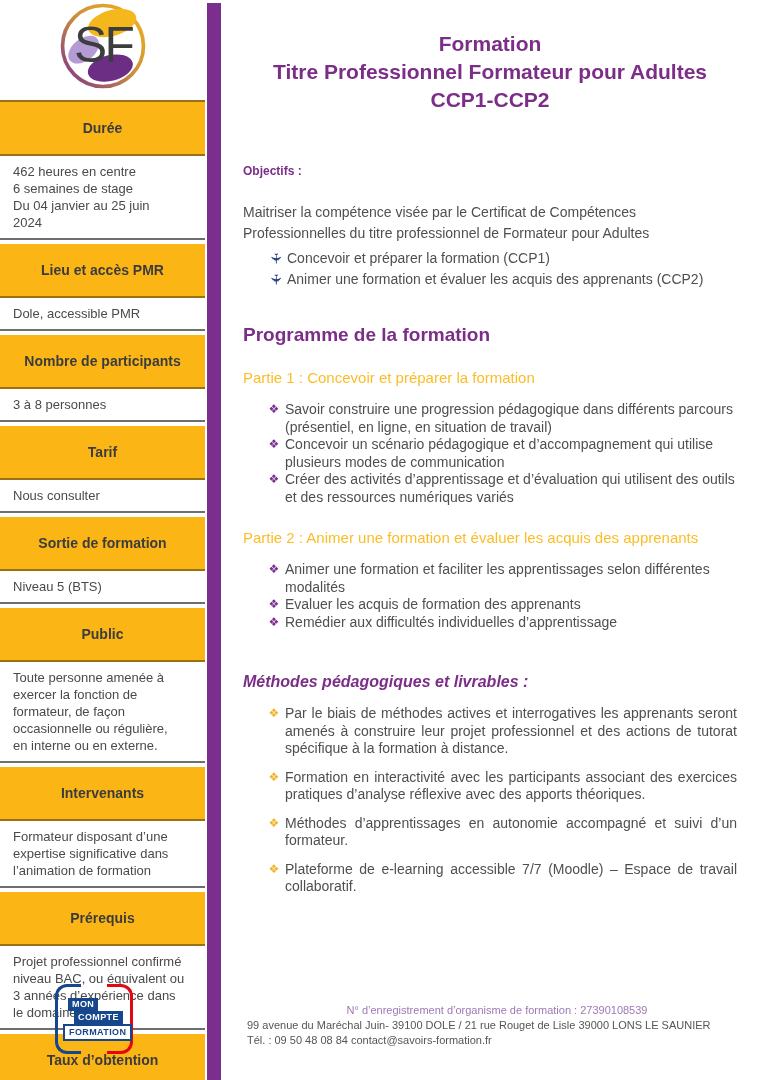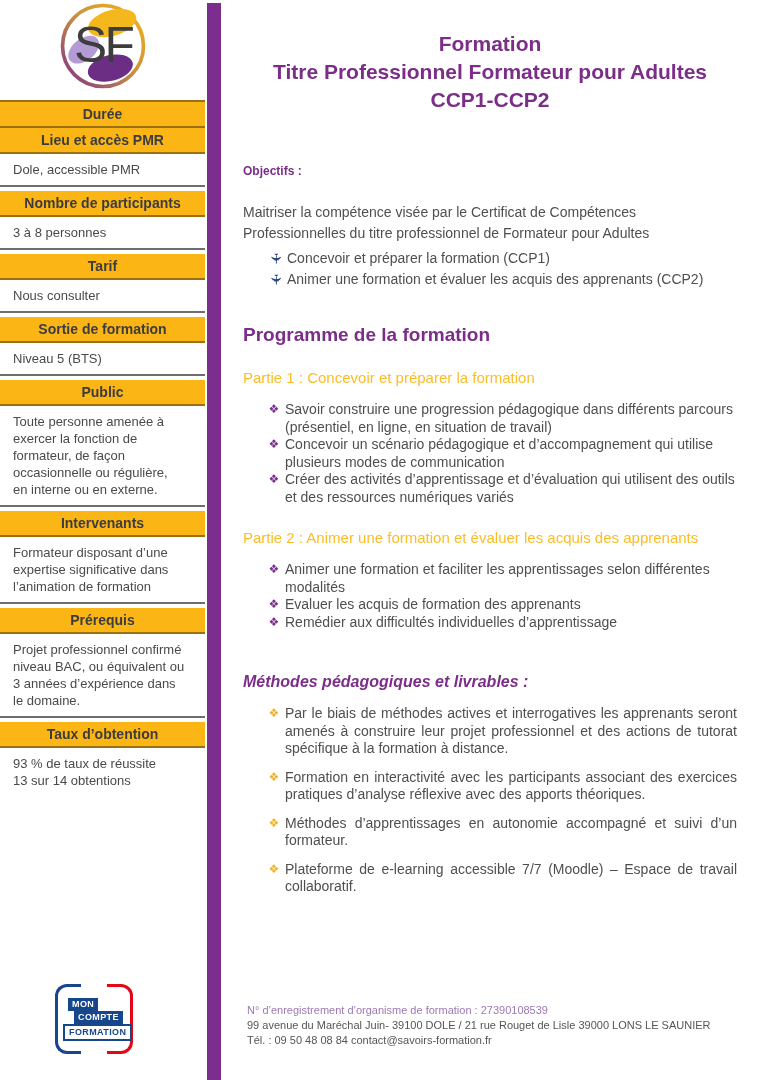--- a/index.html
+++ b/index.html
@@ -6,21 +6,21 @@
   .page{
     position:relative;width:763px;height:1080px;background:#ffffff;overflow:hidden;
     font-family:"Liberation Sans", sans-serif;color:#4f4f4f;
   }
   
   .sidebar{position:absolute;left:0;top:0;width:205px;}
   .logo-wrap{height:100px;display:flex;align-items:flex-start;justify-content:center;}
   .side-section{margin:0;}
   .side-header{
     background:#FBB616;color:#3c3c3c;font-weight:bold;font-size:14px;line-height:20px;
-    text-align:center;padding:2px 2px;border-bottom:2px solid #9a7110;
+    text-align:center;padding:16px 2px;border-bottom:2px solid #9a7110;
   }
   .side-section:first-of-type .side-header{border-top:2px solid #9a7110;}
   .side-cell{
     font-size:13px;line-height:17px;color:#4a4a4a;white-space:pre-line;
     padding:7px 2px 7px 13px;border-bottom:2px solid #6e6e6e;margin-bottom:4px;
   }
   .side-section:last-of-type .side-cell{border-bottom:none;}
   
   .vbar{position:absolute;left:207px;top:3px;width:14px;height:1077px;background:#7B2E8E;}
   
@@ -51,21 +51,21 @@
   .diamond{font-size:12px;line-height:17.5px;}
   .diamond-purple{color:#7B2E8D;}
   .diamond-gold{color:#F0B429;}
   .h-meth{margin-top:42px;font-size:16px;font-style:italic;}
   .mlist{margin-top:14px;}
   .mlist .li{display:flex;padding-left:20px;font-size:14px;line-height:17.5px;margin-bottom:11px;}
   .mlist .li-text{text-align:justify;}
   .li-text{color:#4f4f4f;}
   
   .footer{position:absolute;left:247px;top:1003px;width:500px;font-size:11px;line-height:15px;color:#555;}
-  .footer .reg{color:#9C79B4;}
+  .footer .reg{color:#9C79B4;text-align:center;}
   
   .sf-svg{display:block;}
 </style>
 </head>
 <body>
 
 <div class="page">
 
   <aside class="sidebar">
     <div class="logo-wrap">
@@ -82,20 +82,24 @@
         <ellipse cx="29" cy="54" rx="19" ry="12" transform="rotate(-38 29 54)" fill="#B59BD6"></ellipse>
         <ellipse cx="58" cy="74" rx="25" ry="14" transform="rotate(-14 58 74)" fill="#6C2D85"></ellipse>
         <text x="50" y="67" font-size="54" fill="#3d3d3d" text-anchor="middle" font-family="Liberation Sans, sans-serif" letter-spacing="-3">SF</text>
       </svg>
     </div>
 
     <div>
 
         <section class="side-section">
           <div class="side-header">Durée</div>
+          <div class="side-cell">462 heures en centre
+6 semaines de stage
+Du 04 janvier au 25 juin
+2024</div>
         </section>
 
         <section class="side-section">
           <div class="side-header">Lieu et accès PMR</div>
           <div class="side-cell">Dole, accessible PMR</div>
         </section>
 
         <section class="side-section">
           <div class="side-header">Nombre de participants</div>
           <div class="side-cell">3 à 8 personnes</div>

